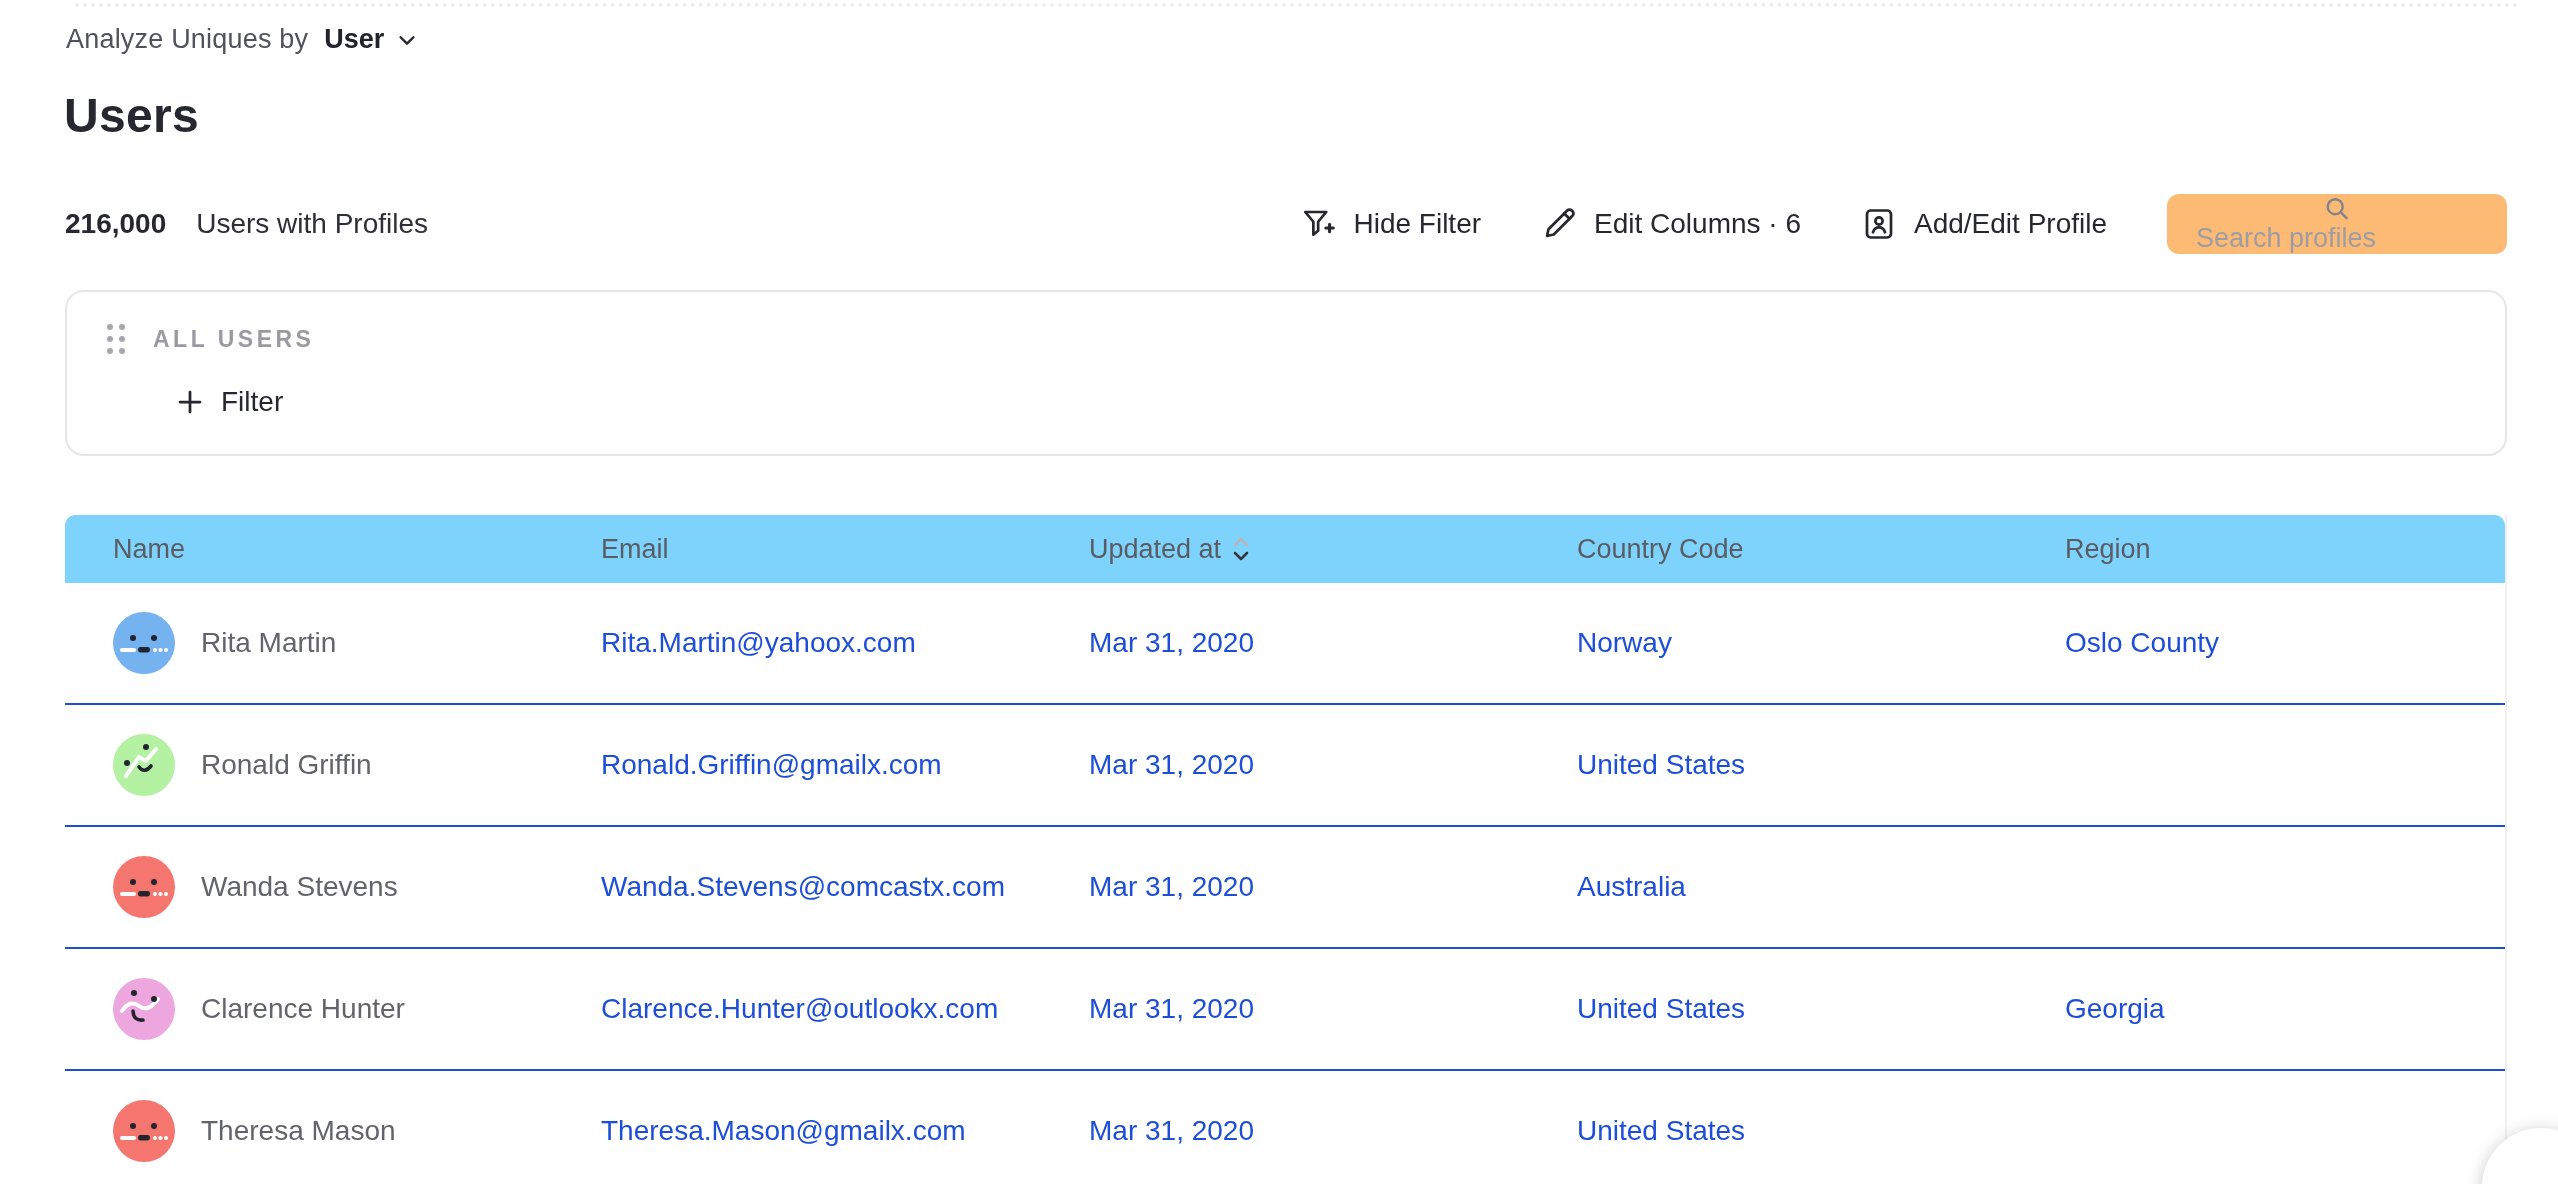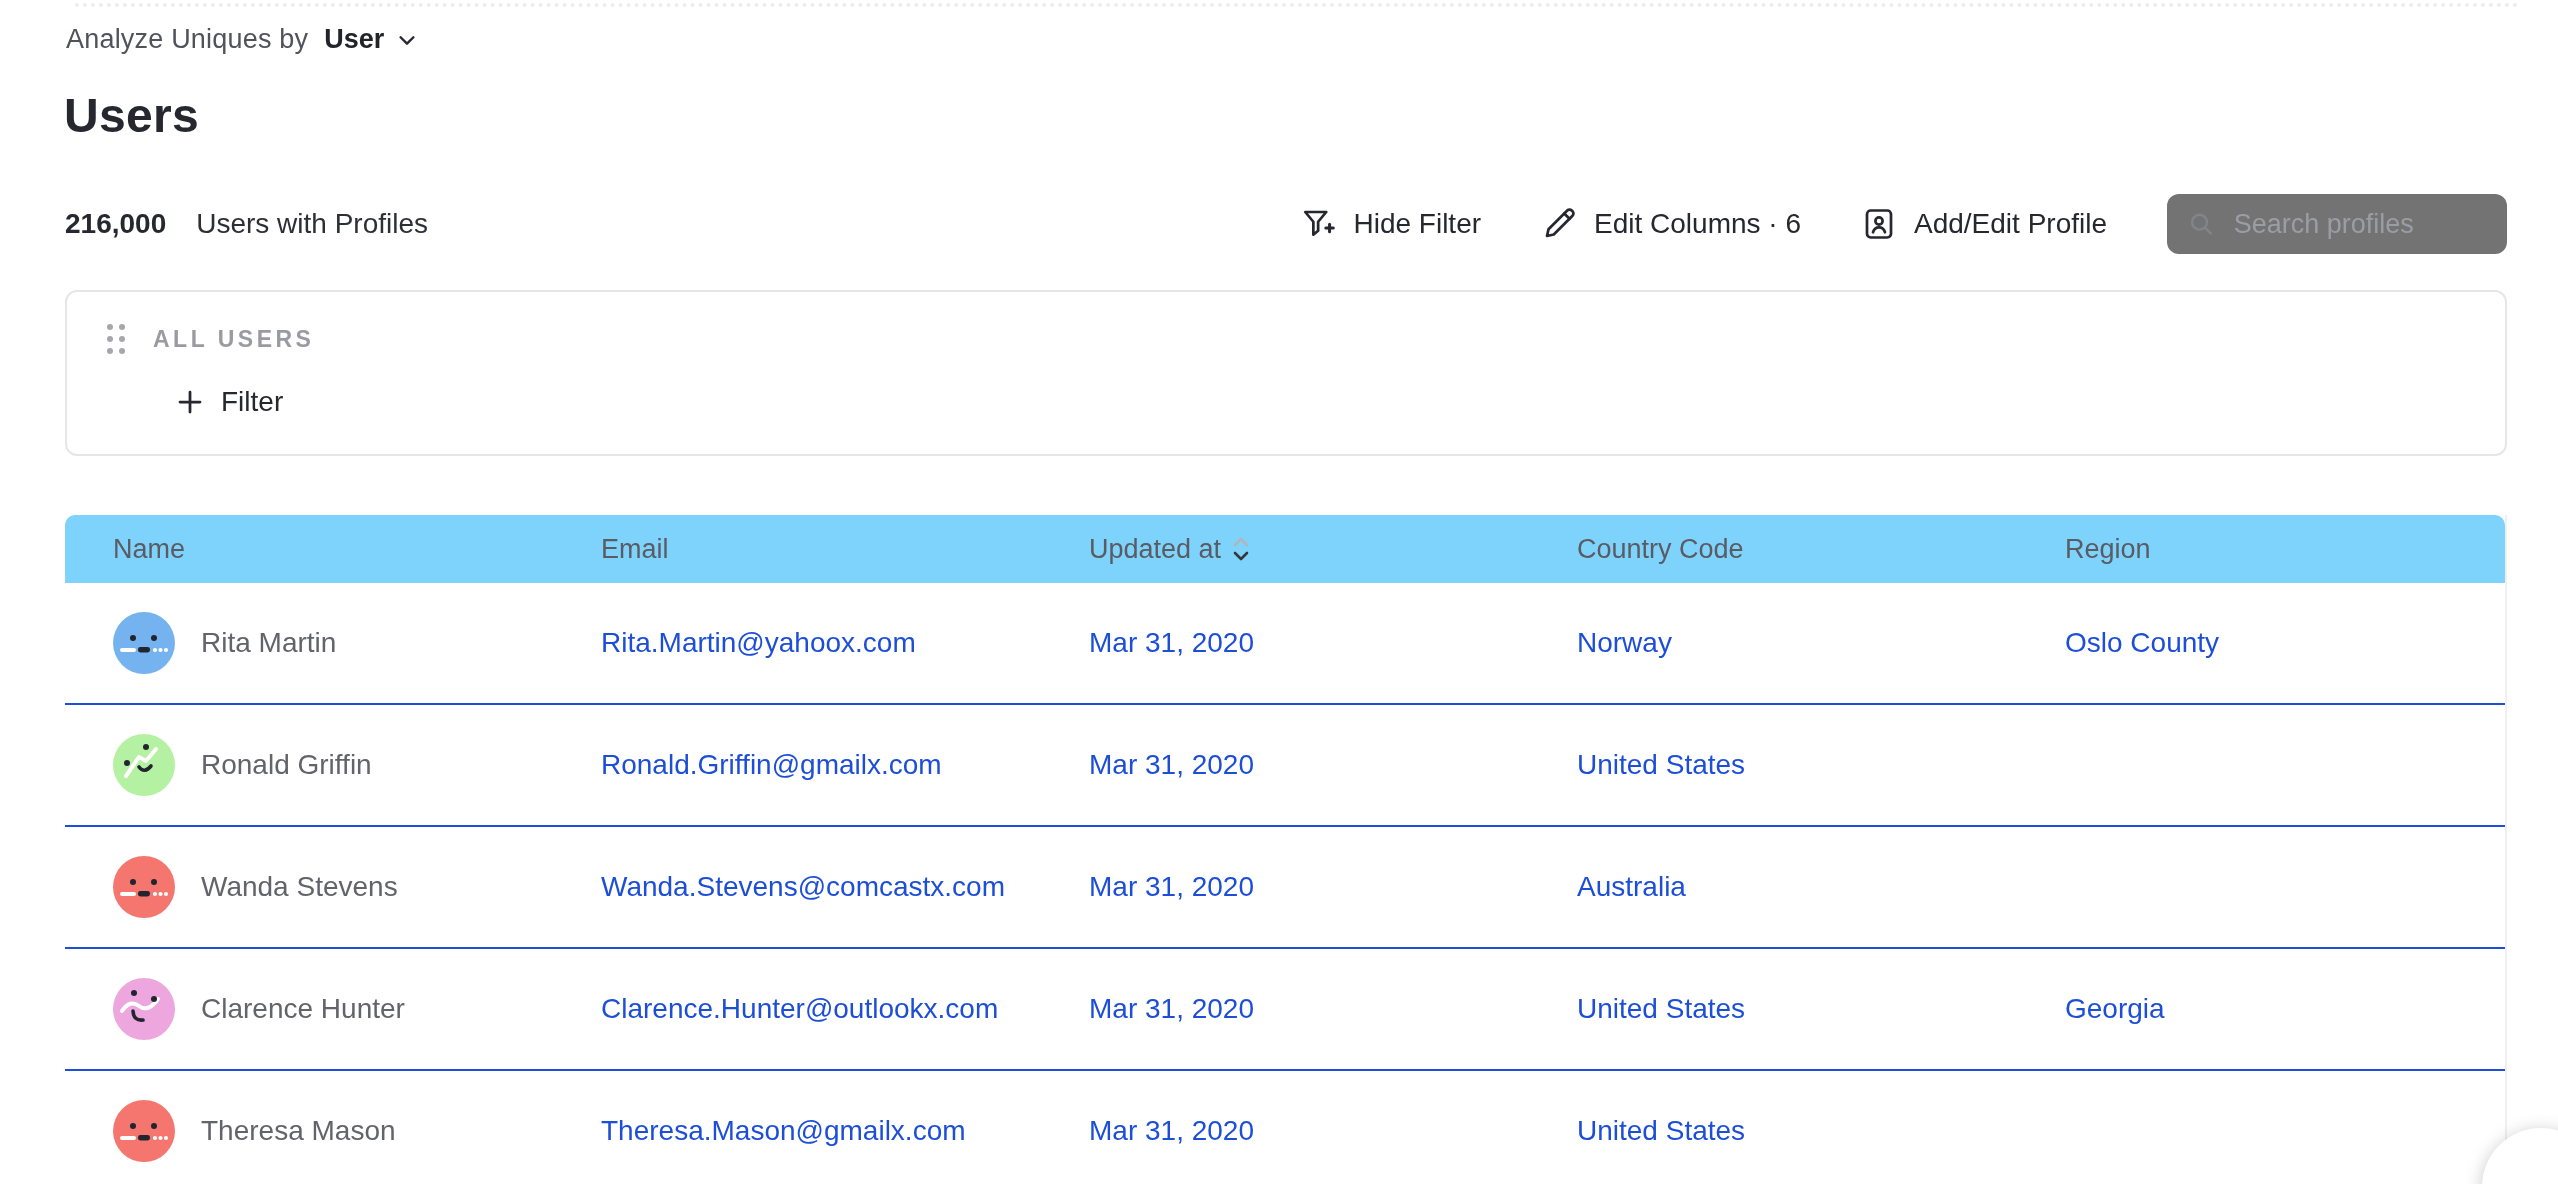--- a/index.html
+++ b/index.html
@@ -27,29 +27,29 @@
   .toolbar { position:absolute; left:65px; top:194px; width:2442px; height:60px;
     display:flex; align-items:center; }
   .count-group { display:flex; align-items:baseline; font-size:28px; }
   .count-value { font-weight:700; color:#26272f; }
   .count-label { margin-left:30px; font-weight:500; color:#2e2f36; }
   .toolbar-buttons { margin-left:auto; display:flex; align-items:center; }
   .tool-btn { display:flex; align-items:center; gap:17px; margin-right:60px;
     font-size:28px; font-weight:500; color:#26272f; cursor:pointer; background:none; border:none;
     font-family:inherit; }
   .tool-btn svg { display:block; }
-  .search-box { width:340px; height:60px; background:#737373; border-radius:12px;
-    display:flex; align-items:center; padding:0 20px; }
+  .search-box { width:340px; height:60px; background:#fdba74; border-radius:12px;
+    display:flex; align-items:center; padding:0 20px;flex-direction:column; }
   .search-box input { border:none; outline:none; background:transparent; width:100%;
     font-size:27px; color:#26272f; margin-left:18px; font-family:inherit; }
   .search-box input::placeholder { color:#9c9da4; }
 
   
   .filter-card { position:absolute; left:65px; top:290px; width:2442px; height:166px;
-    border:2px solid #e6e6e8; border-radius:12px; background:#fff; padding:32px 0 0 40px; }
+    border:2px solid #e6e6e8; border-radius:19px; background:#fff; padding:32px 0 0 40px; }
   .filter-card-head { display:flex; align-items:center; }
   .drag-handle { display:inline-grid; grid-template-columns:repeat(2, 6px); grid-gap:6px 6px;
     margin-right:28px; cursor:grab; }
   .drag-handle i { width:6px; height:6px; border-radius:50%; background:#a6a6ad; }
   .group-label { font-size:23px; font-weight:700; letter-spacing:3.5px; color:#9a9aa2; }
   .add-filter { display:flex; align-items:center; gap:16px; margin:32px 0 0 68px;
     font-size:28px; font-weight:500; color:#26272f; cursor:pointer; background:none; border:none;
     font-family:inherit; }
 
   

